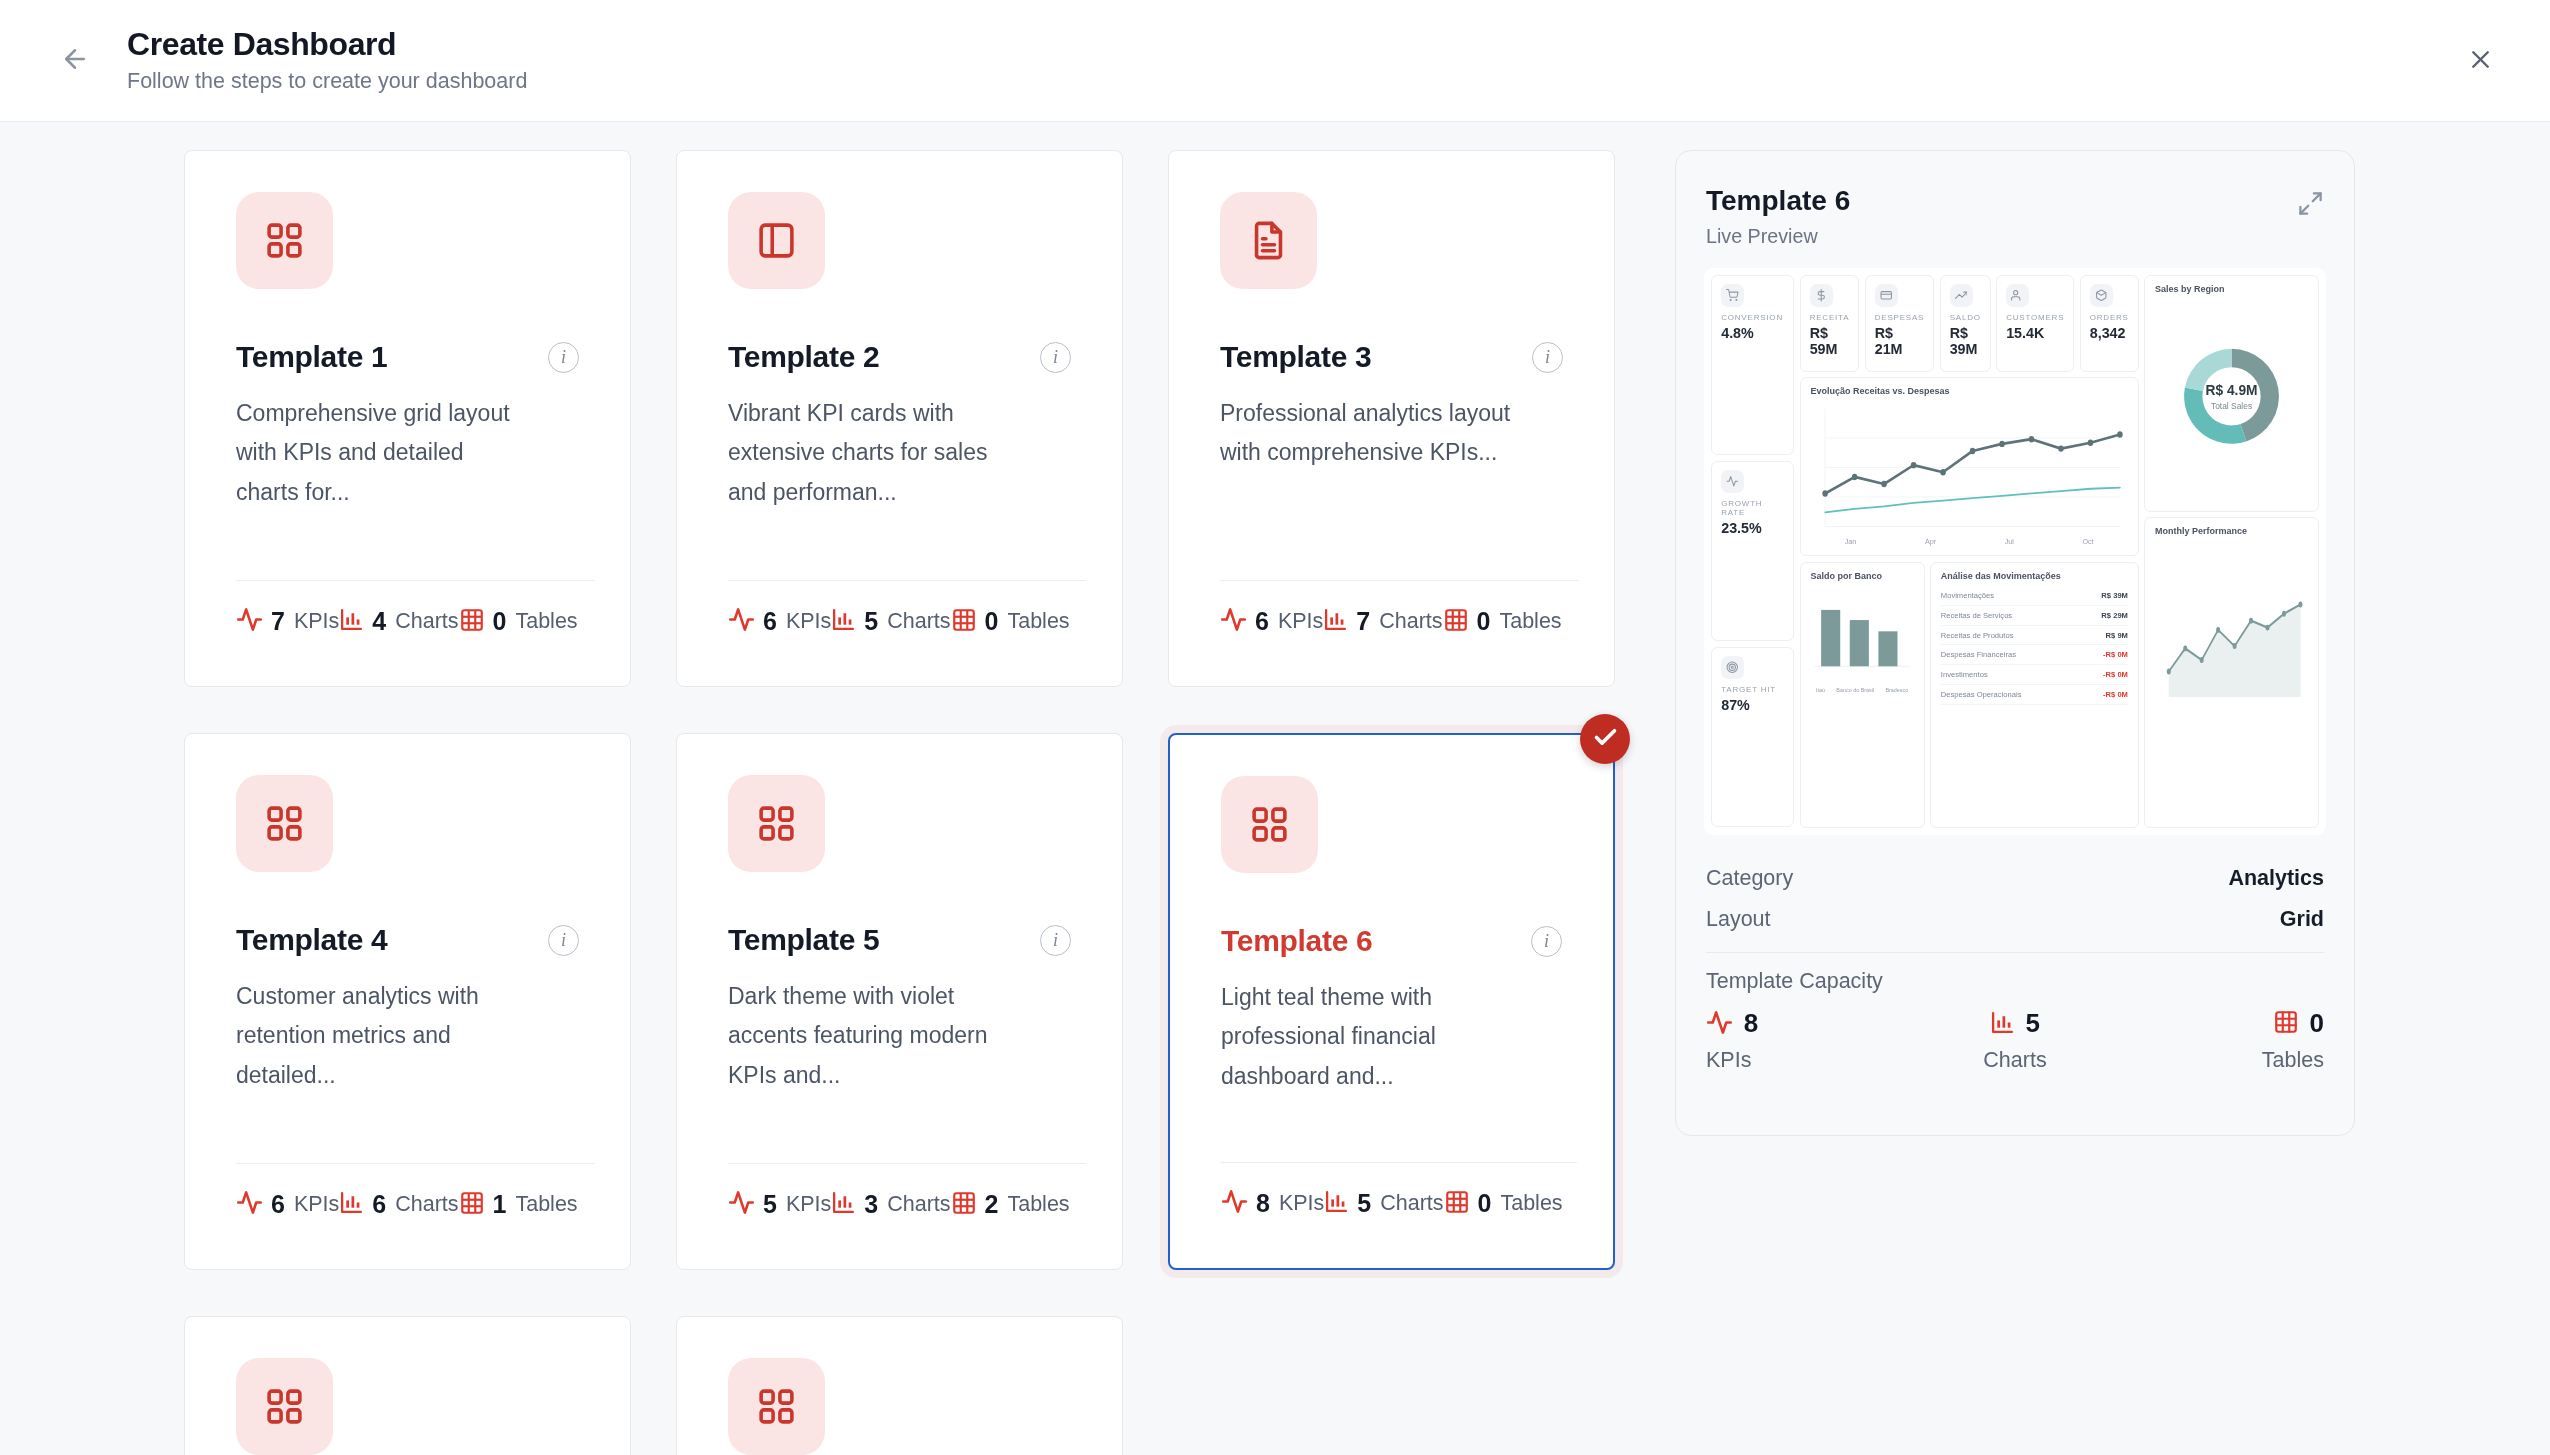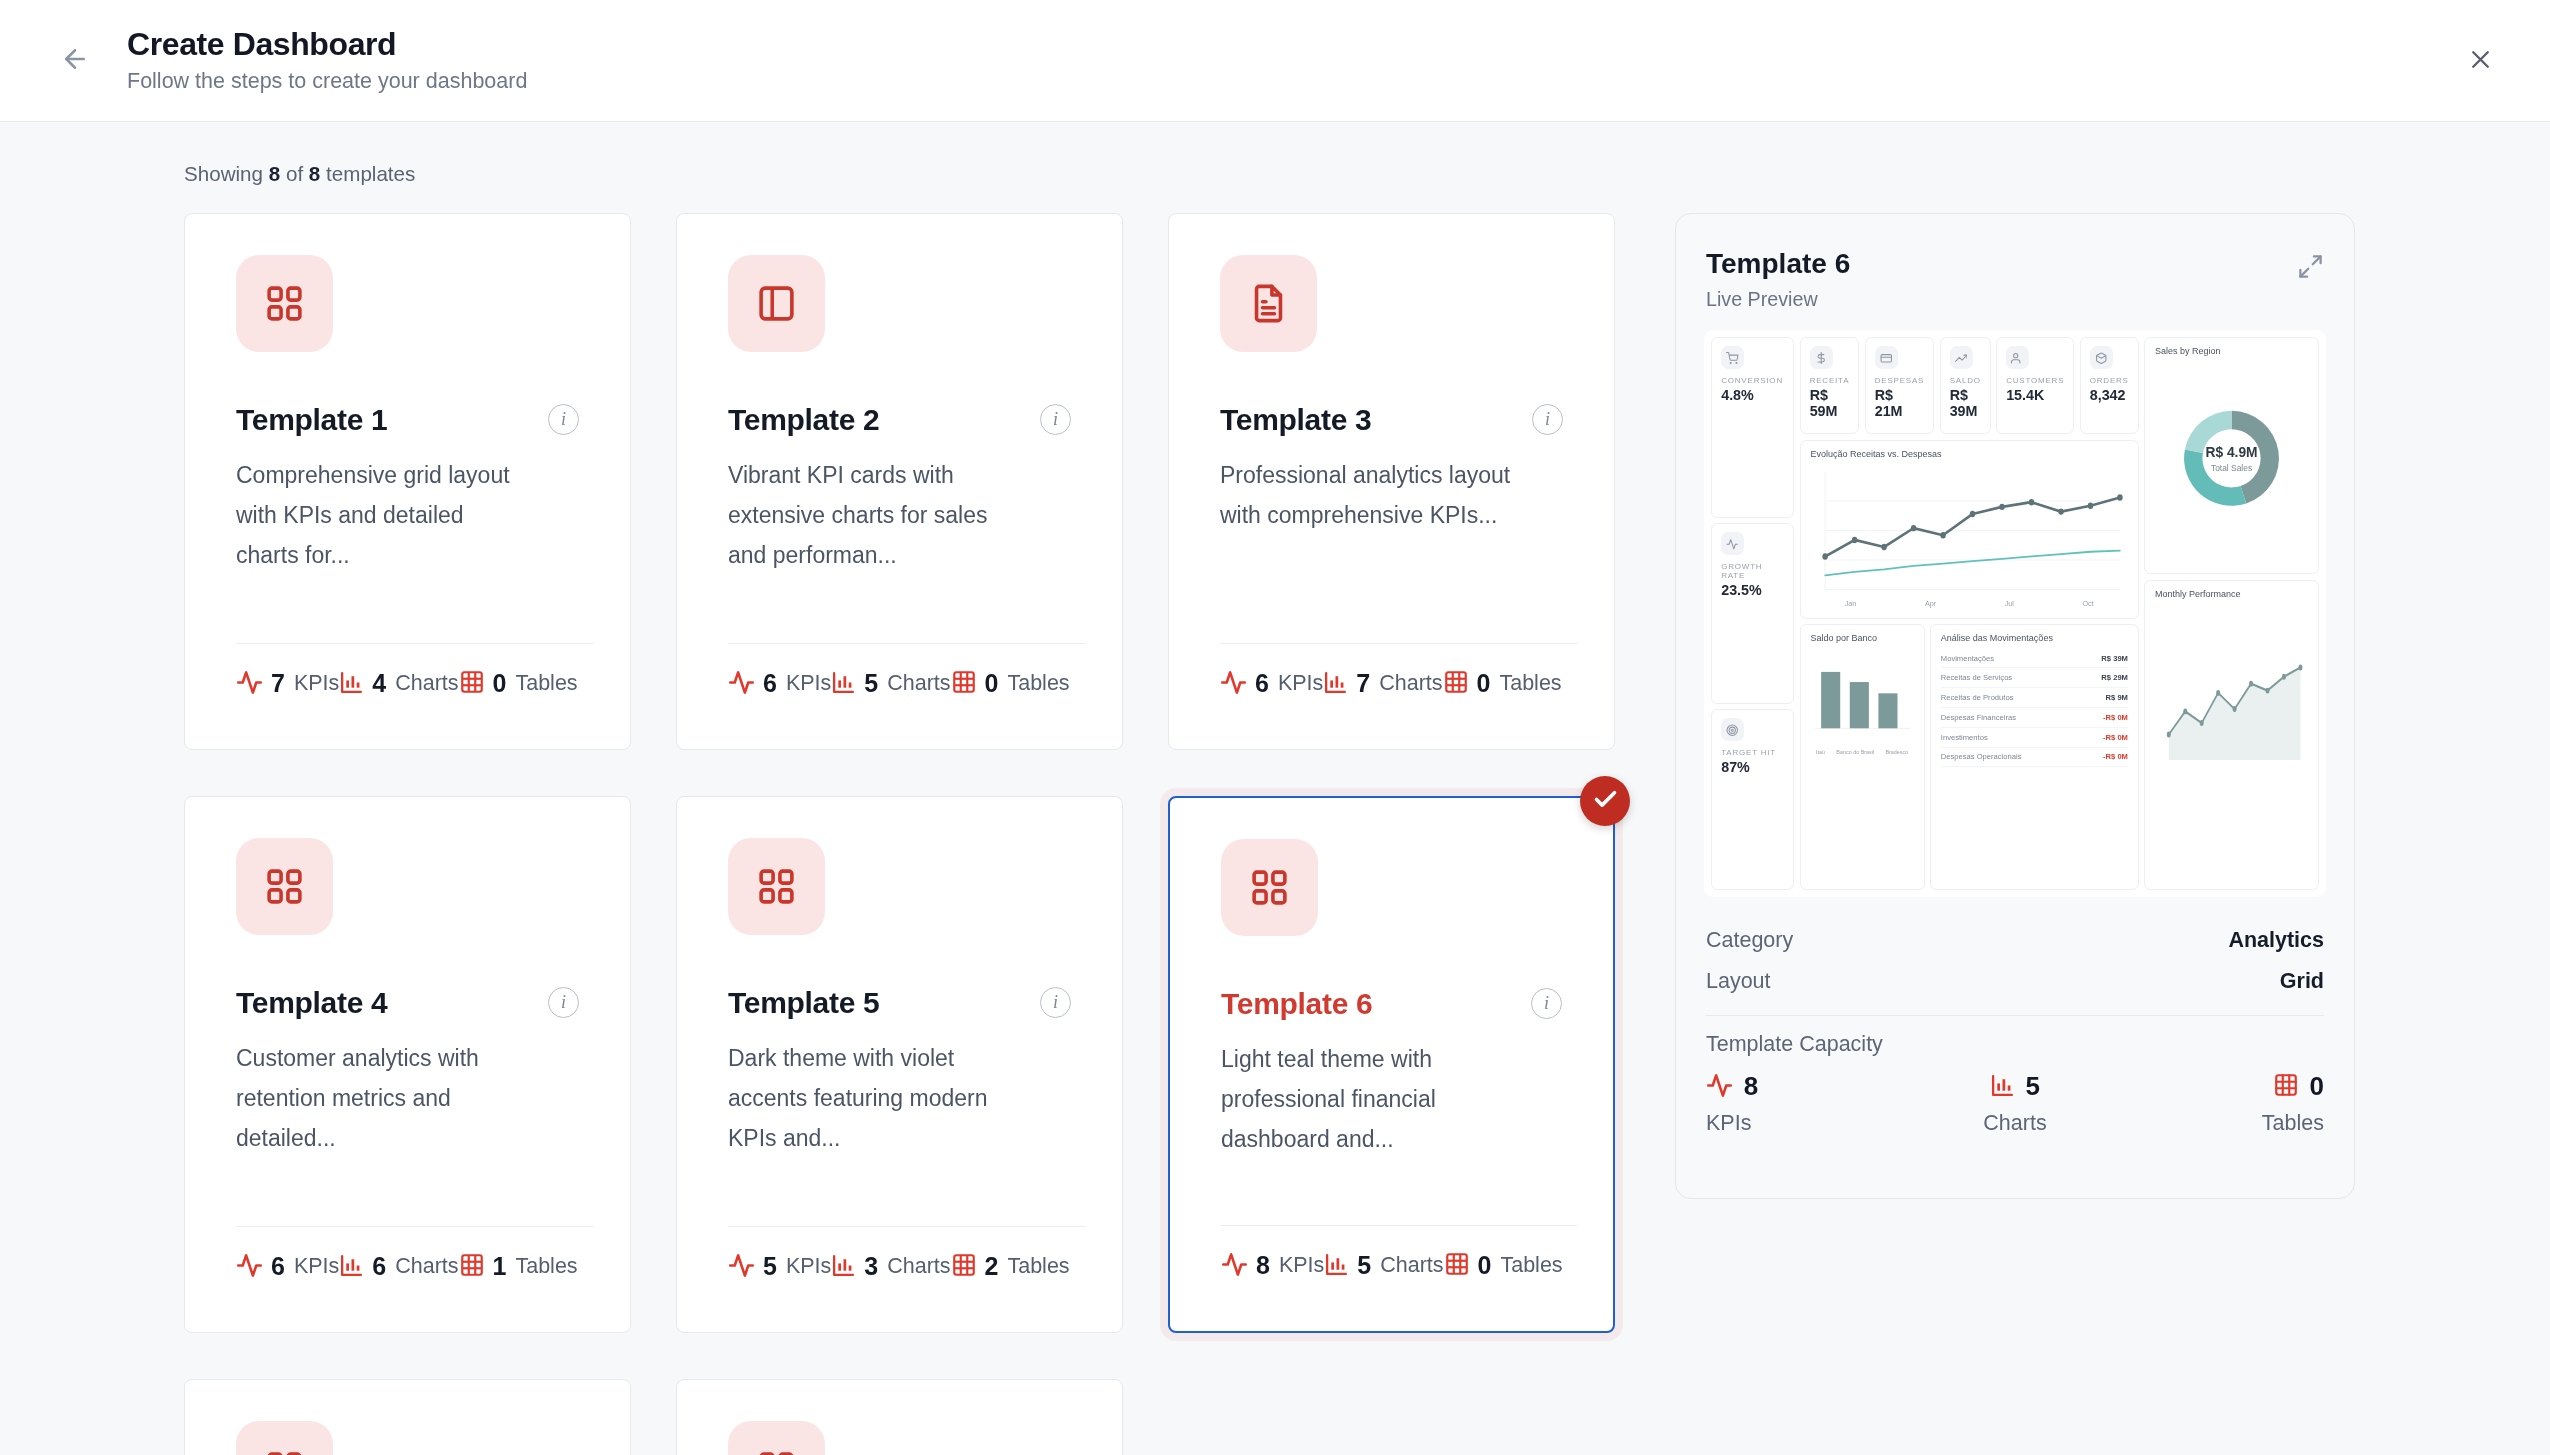--- a/index.html
+++ b/index.html
@@ -178,21 +178,21 @@
   }
   .mk-val { font-size: 14.3px; font-weight: 700; color: #222a36; }
 
   .kpi-row { display: flex; gap: 5.4px; height: 97px; }
   .kpi-row .mk { flex: 1; }
 
   .panel {
     border: 0.9px solid #eceef1; border-radius: 6.3px; background: #fff;
     padding: 8px 9.8px; position: relative; overflow: hidden;
   }
-  .panel-title { font-size: 9px; font-weight: 400; color: #4a5260; }
+  .panel-title { font-size: 9px; font-weight: 700; color: #4a5260; }
 
   .tbl-row {
     display: flex; justify-content: space-between;
     font-size: 7.6px; color: #7e8794;
     padding: 4.9px 0; border-bottom: 0.9px solid #f2f4f6;
   }
   .tbl-row .v { color: #3d4553; font-weight: 700; }
   .tbl-row .v.neg { color: #e0392c; }
 
   .details { padding: 23px 30px 27px 30px; }
@@ -235,27 +235,20 @@
       <svg width="29" height="29" viewBox="0 0 24 24" fill="none" stroke-width="2" stroke-linecap="round">
         <line x1="18" y1="6" x2="6" y2="18"></line>
           <line x1="6" y1="6" x2="18" y2="18"></line>
       </svg>
     </span>
   </div>
 </div>
 
 <div class="page">
 
-  <div class="showing">
-    <span>Showing</span>
-    <b>8</b>
-    <span>of</span>
-    <b>8</b>
-    <span>templates</span>
-  </div>
 
   <div class="content">
 
     <div class="grid" id="grid">
         <div class="card">
           <div class="card-icon">
             <svg width="41" height="41" viewBox="0 0 24 24" fill="none" stroke="#c9372c" stroke-width="2.1" stroke-linejoin="round">
               <rect x="3" y="3" width="7" height="7" rx="1.6"></rect>
               <rect x="14" y="3" width="7" height="7" rx="1.6"></rect>
               <rect x="3" y="14" width="7" height="7" rx="1.6"></rect>

